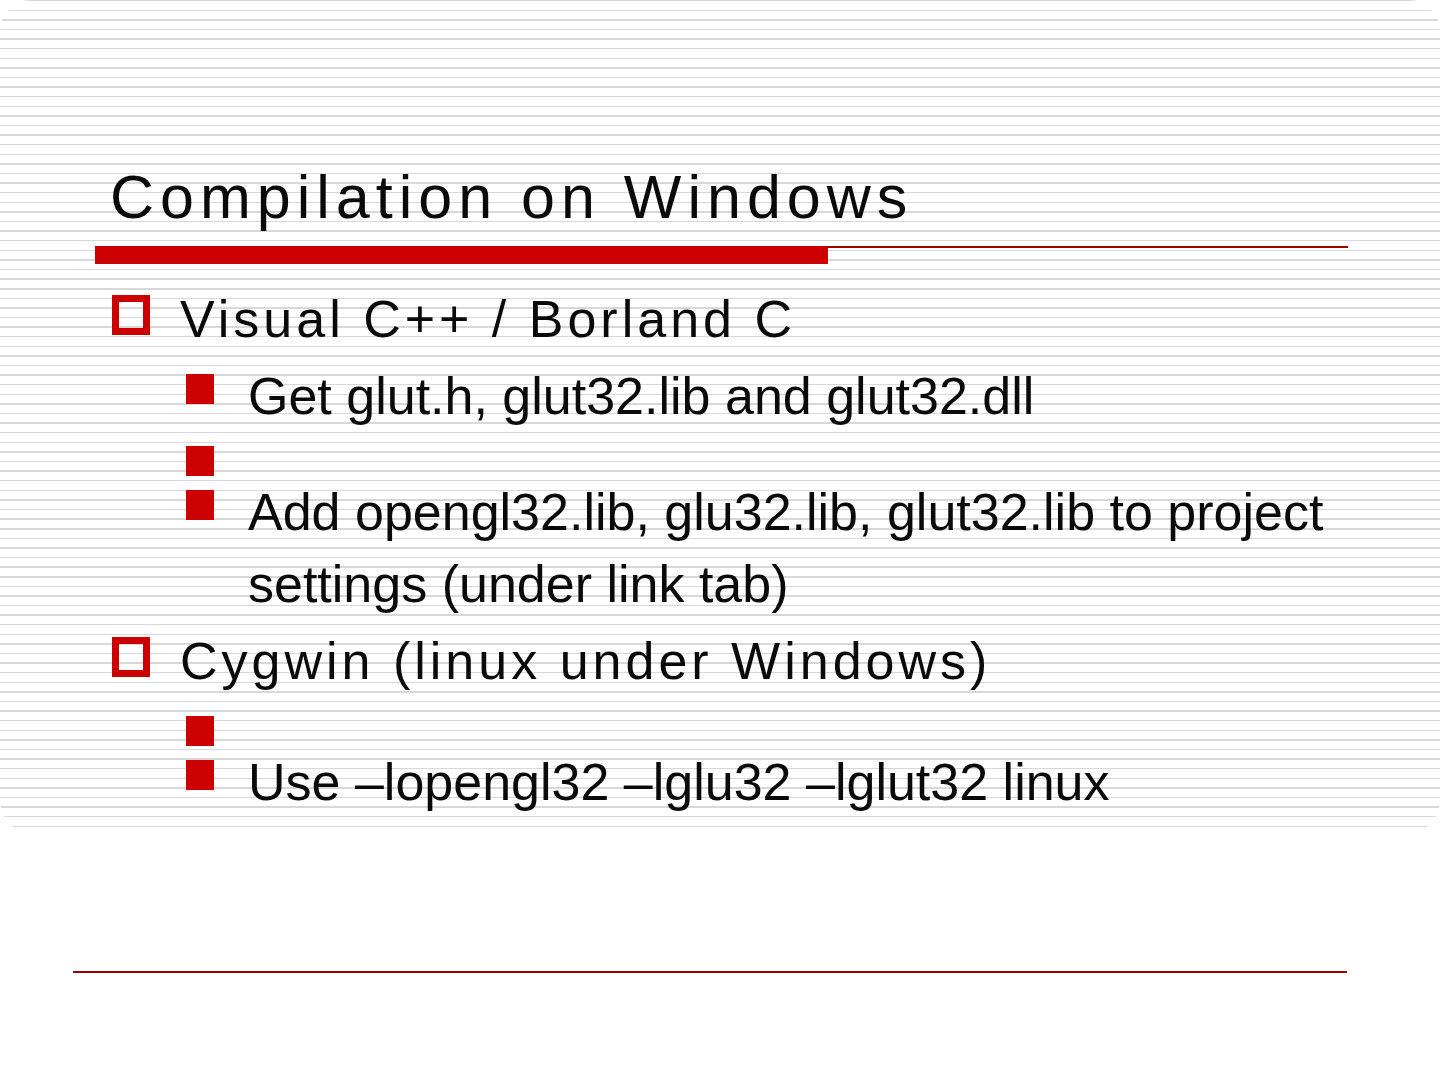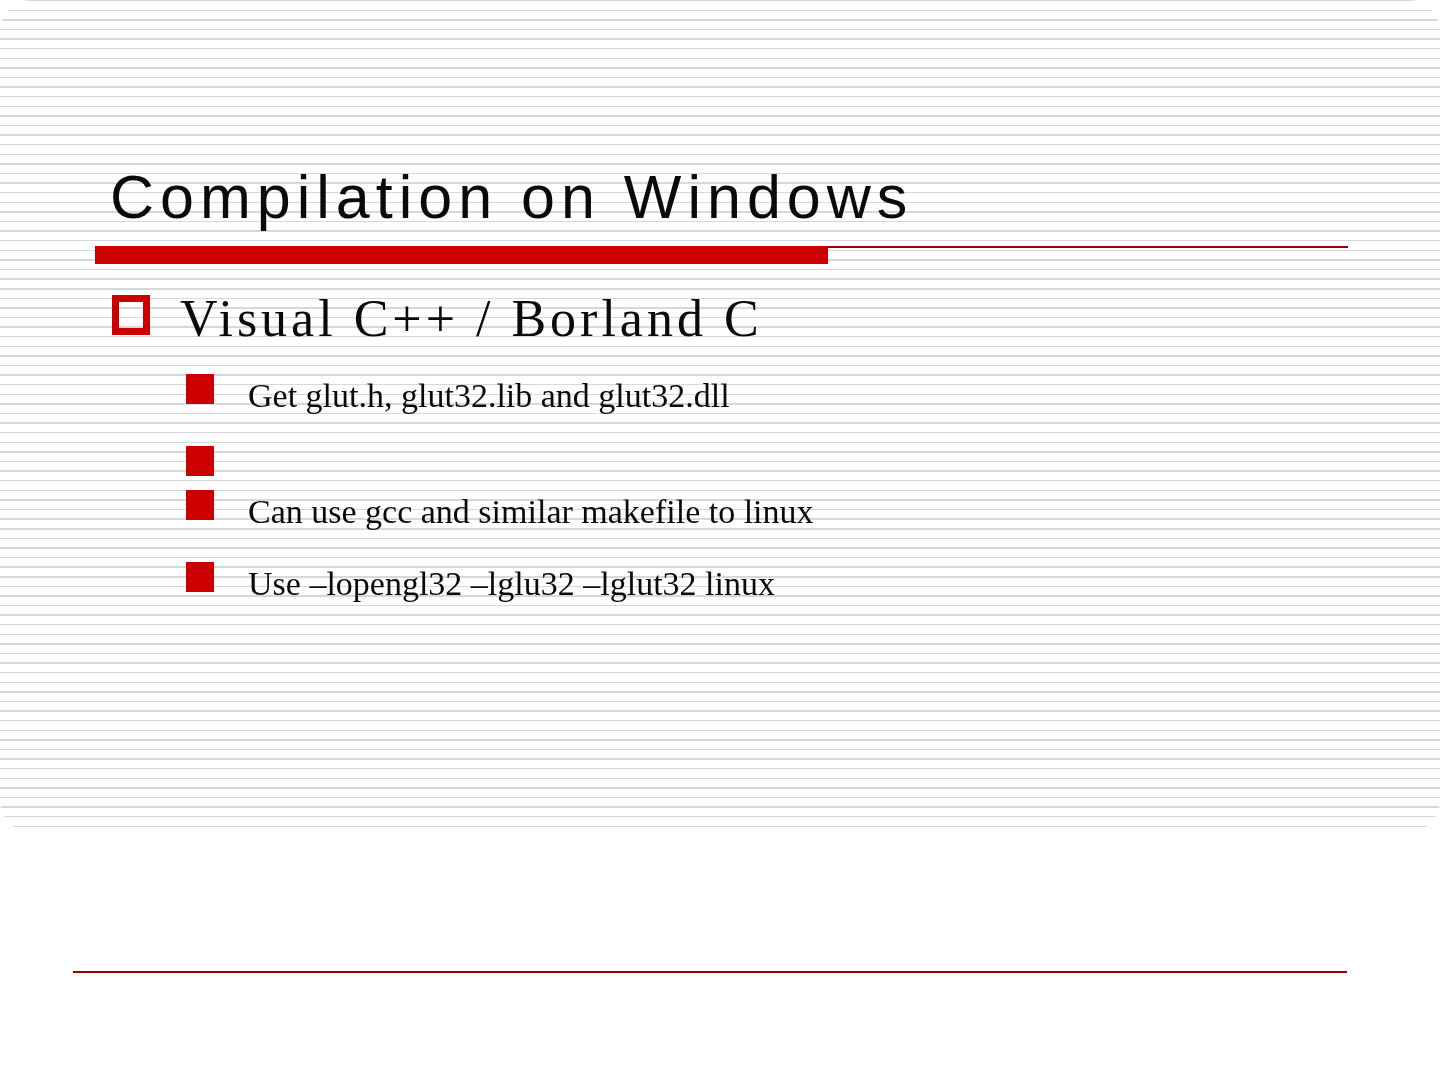--- a/index.html
+++ b/index.html
@@ -57,34 +57,33 @@
     top: 971px;
     width: 1274px;
     height: 2px;
     background: var(--darkred);
   }
   .content {
     position: absolute;
     left: 110px;
     top: 278px;
     right: 30px;
-    font-family: Liberation Serif, serif;
   }
   .item {
     display: flex;
     align-items: flex-start;
   }
   .item .text { white-space: nowrap; }
   .item.l1 {
     font-size: 52px;
     line-height: 82px;
     letter-spacing: 4px;
   }
   .item.l2 {
-    font-size: 34px;
+    font-size: 52px;
     line-height: 72px;
     letter-spacing: 0;
   }
   .bullet { flex: 0 0 auto; }
   .item.l1 .bullet {
     width: 24px;
     height: 26px;
     border: 7px solid var(--red);
     background: transparent;
     margin: 17px 30px 0 2px;
@@ -115,22 +114,32 @@
         <div class="text">
           <div>Get glut.h, glut32.lib and glut32.dll</div>
         </div>
       </div>
       <div class="item l2">
         <span class="bullet"></span>
       </div>
       <div class="item l2">
         <span class="bullet"></span>
         <div class="text">
-          <div>Can use gcc and similar makefile to linux</div>
+          <div>Add opengl32.lib, glu32.lib, glut32.lib to project</div>
+          <div>settings (under link tab)</div>
         </div>
+      </div>
+      <div class="item l1">
+        <span class="bullet"></span>
+        <div class="text">
+          <div>Cygwin (linux under Windows)</div>
+        </div>
+      </div>
+      <div class="item l2">
+        <span class="bullet"></span>
       </div>
       <div class="item l2">
         <span class="bullet"></span>
         <div class="text">
           <div>Use –lopengl32 –lglu32 –lglut32 linux</div>
         </div>
       </div>
     </div>
   <div class="footer-line"></div>
 </div>

